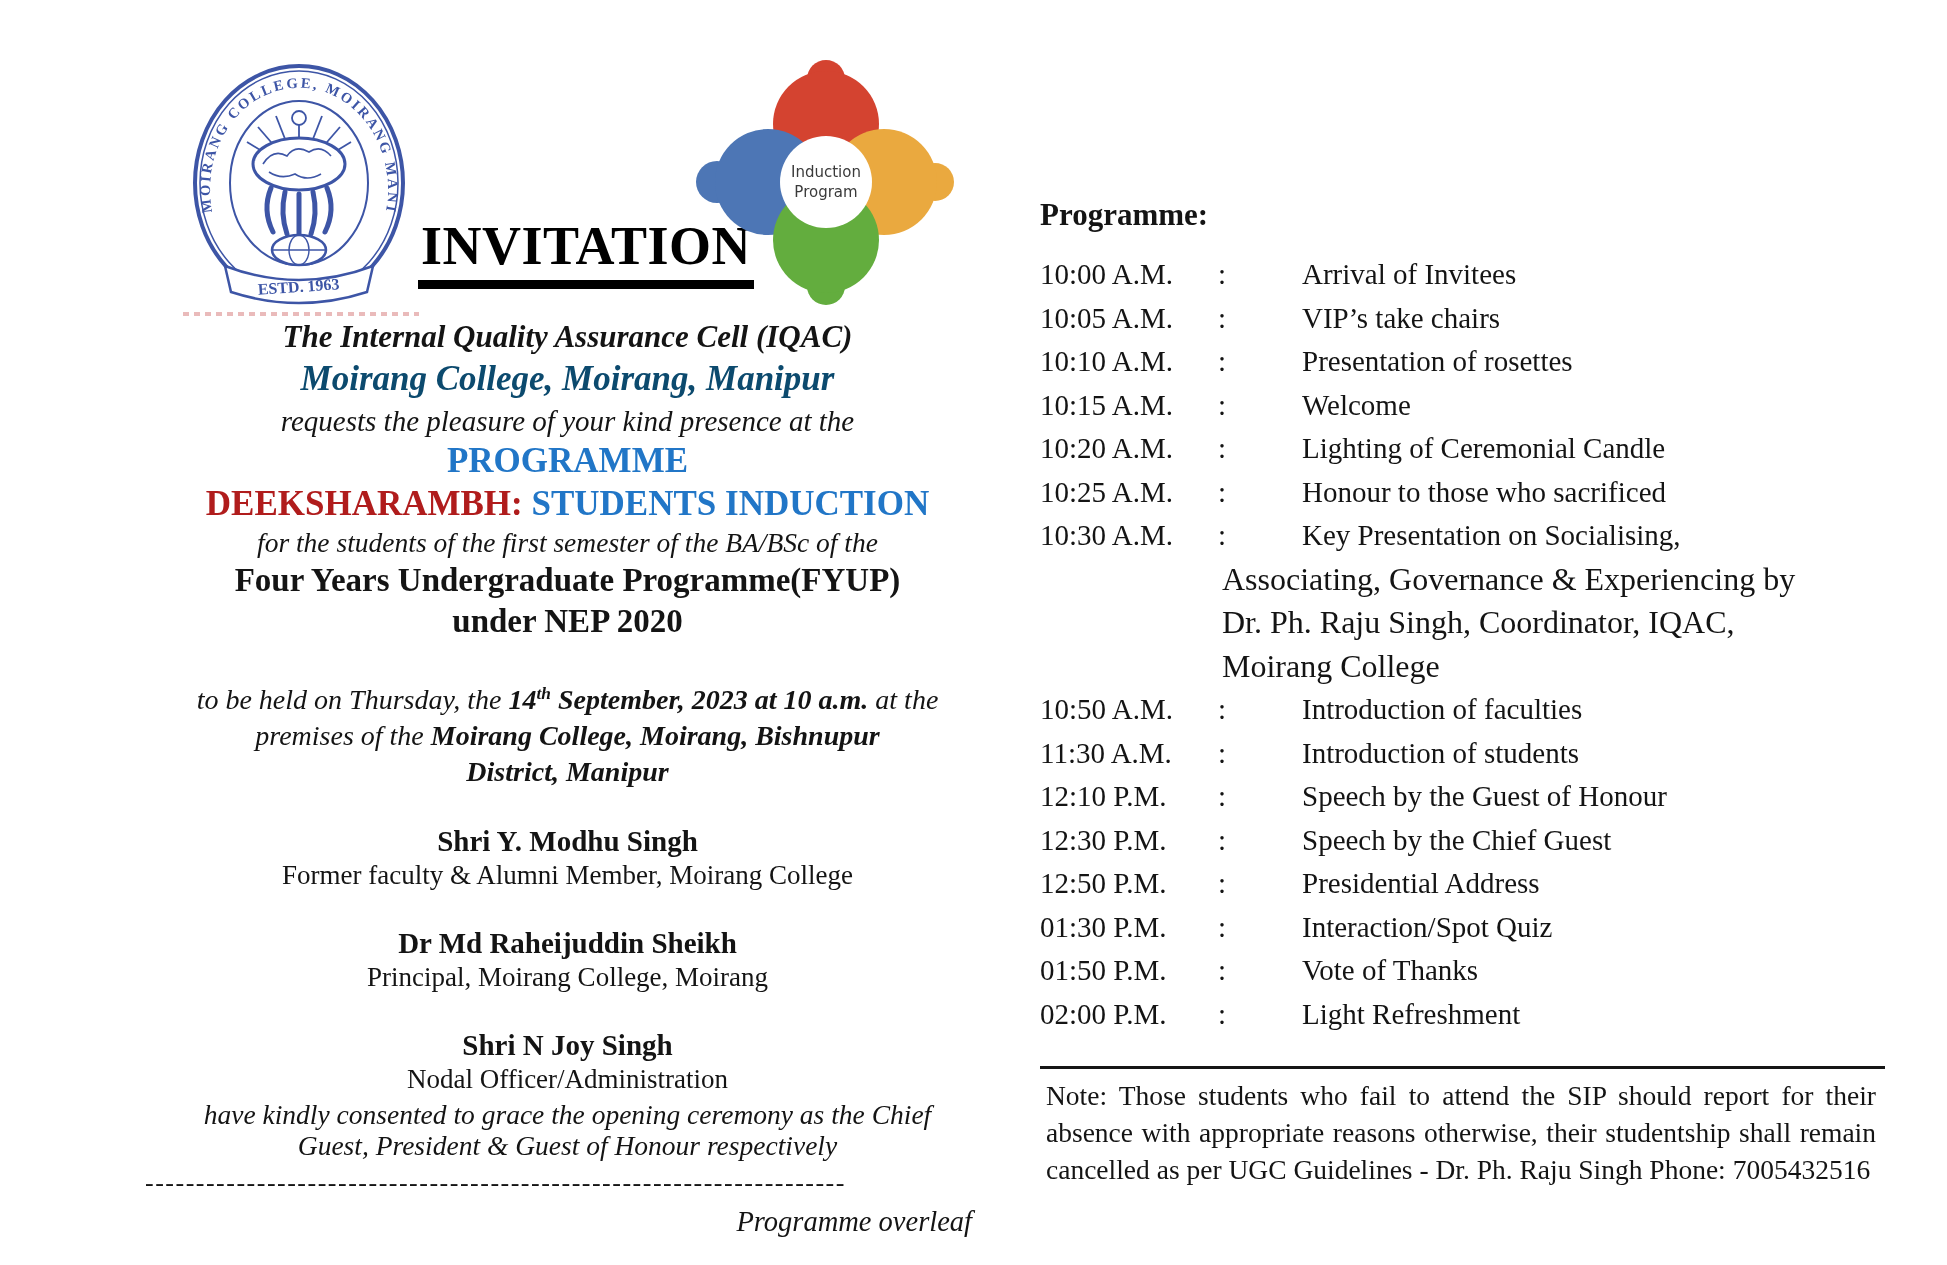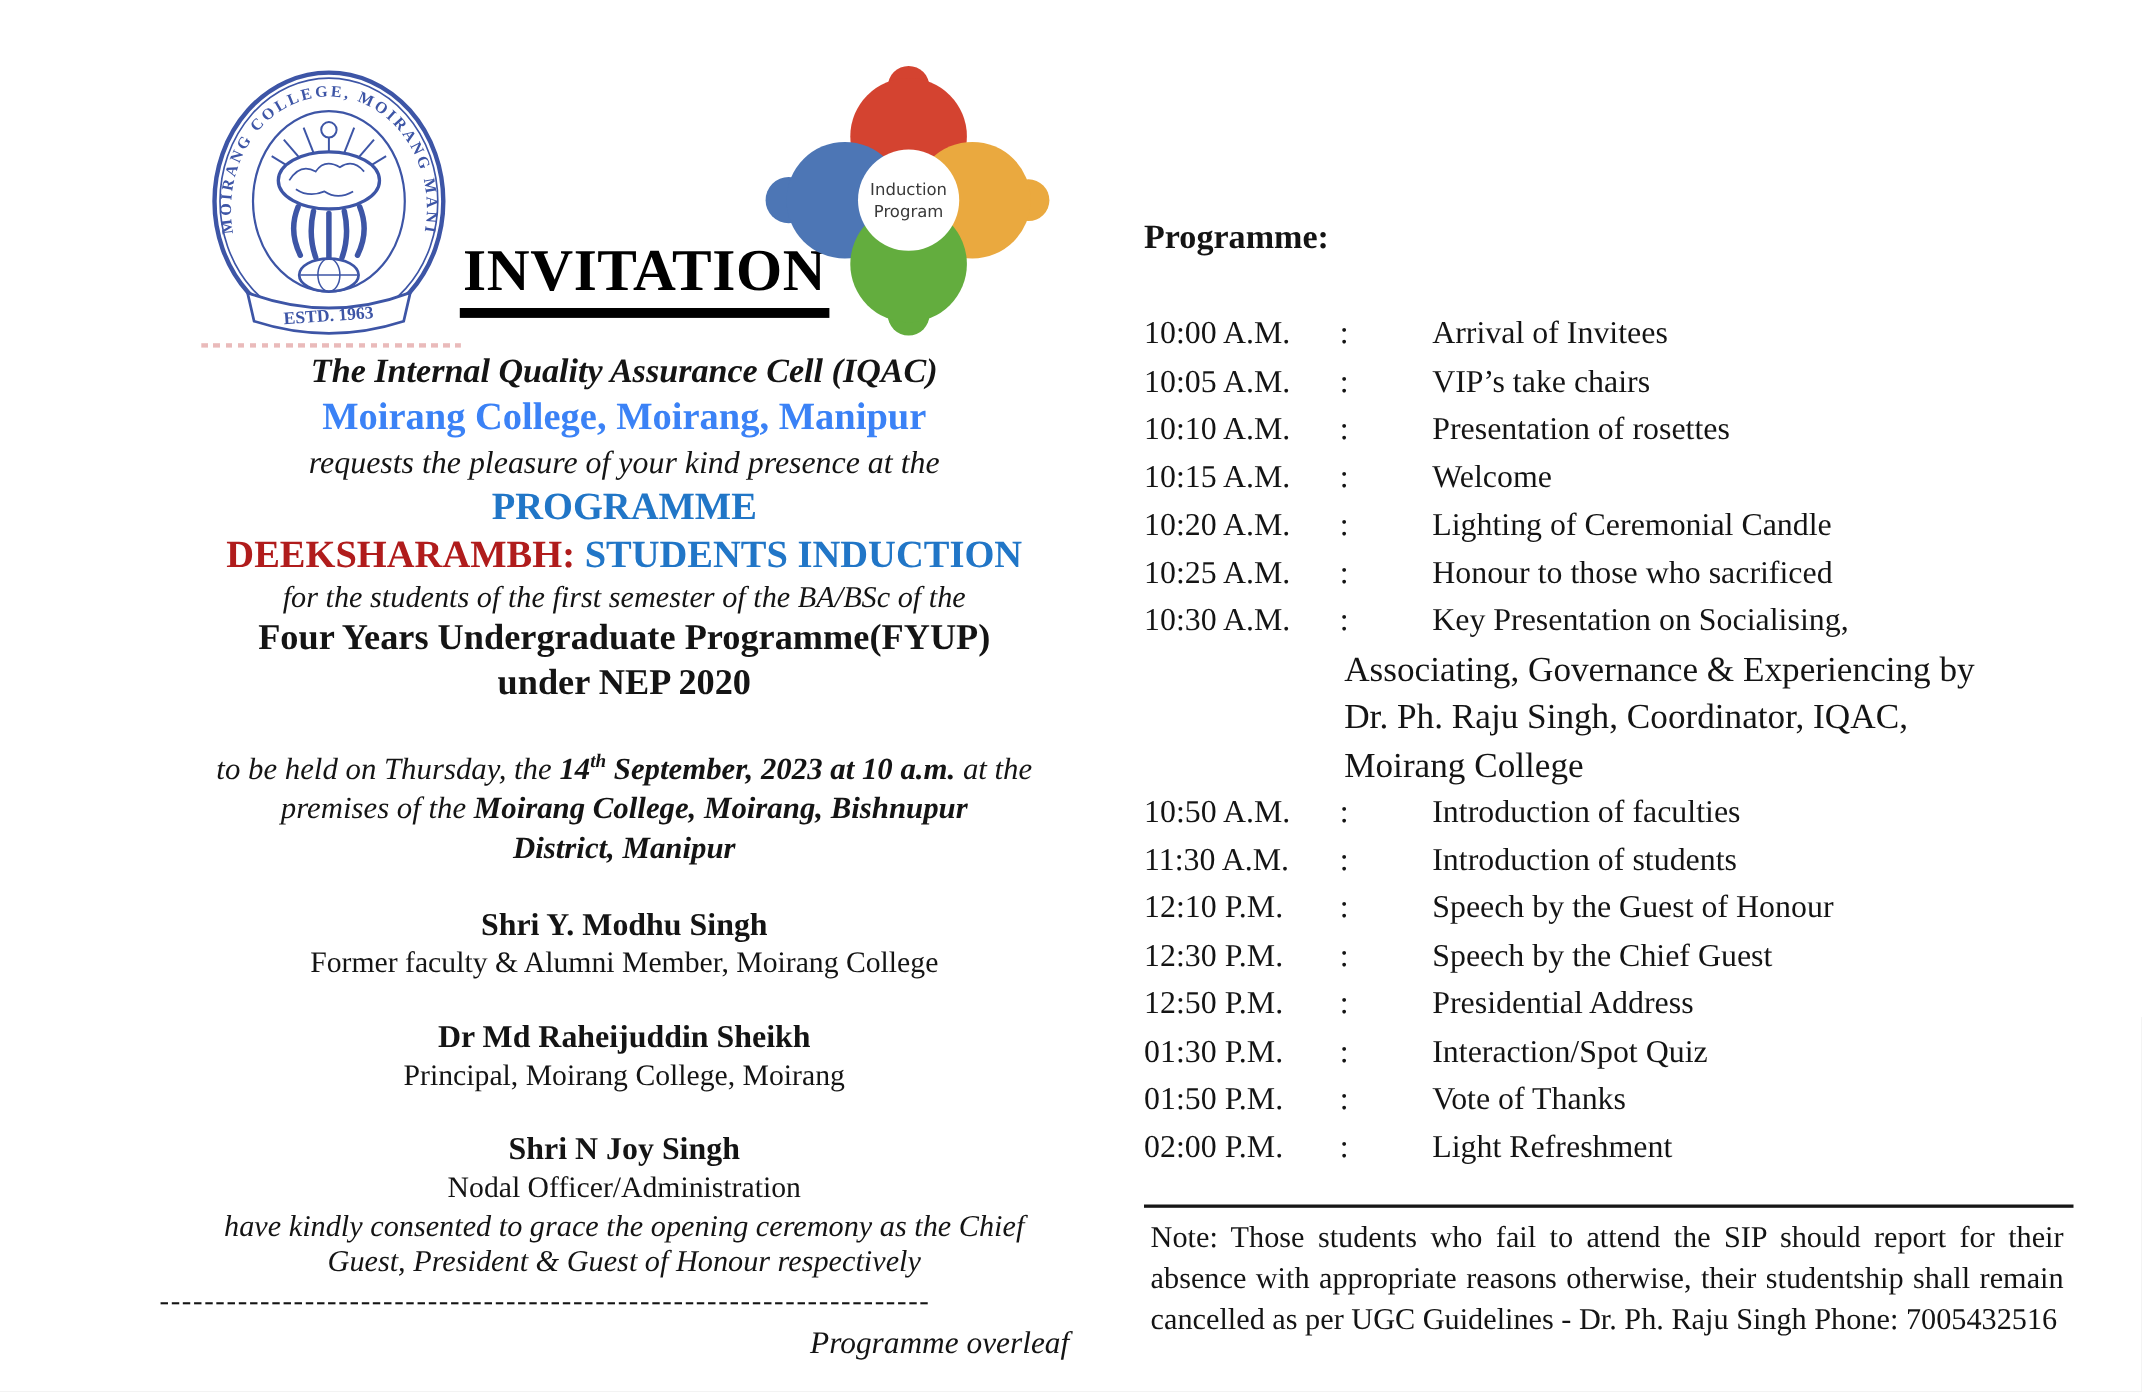--- a/index.html
+++ b/index.html
@@ -14,42 +14,42 @@
   .title{
     position:absolute;left:418px;top:218px;margin:0;
     font-size:54px;font-weight:bold;letter-spacing:.5px;color:#000;
     border-bottom:9px solid #000;padding:0 3px 5px 3px;line-height:1.05;
   }
   .induction-logo{position:absolute;left:692px;top:58px;width:268px;height:250px;}
 
   
   .left-col{position:absolute;left:145px;top:318px;width:845px;text-align:center;}
   .org-line{font-size:31px;font-weight:bold;font-style:italic;line-height:37px;}
-  .college-line{font-size:35px;font-weight:bold;color:#3b82f6;line-height:44px;margin-top:2px;}
+  .college-line{font-size:35px;font-weight:bold;font-style:italic;color:#0c4a6e;line-height:44px;margin-top:2px;}
   .request-line{font-size:29px;font-style:italic;line-height:36px;margin-top:2px;}
   .event-line{font-size:35px;font-weight:bold;line-height:43px;}
   .event-red{color:#b01c1c;}
   .event-blue{color:#2176c7;}
   .for-line{font-size:27.5px;font-style:italic;line-height:34px;margin-top:1px;}
   .fyup-line{font-size:33px;font-weight:bold;line-height:41px;}
   .held-block{font-size:28px;font-style:italic;line-height:36px;margin-top:40px;}
   .held-block b{font-weight:bold;}
   .held-block sup{font-size:0.62em;vertical-align:super;line-height:0;}
   .guest-block{margin-top:34px;}
   .guest-name{font-size:29px;font-weight:bold;line-height:35px;}
   .guest-title{font-size:27px;line-height:33px;}
   .consent{font-size:27.5px;font-style:italic;line-height:31px;margin-top:3px;}
   .dashes{margin-top:8px;width:700px;overflow:hidden;white-space:nowrap;
     font-size:26px;letter-spacing:1.5px;text-align:left;line-height:28px;}
   .overleaf{font-size:28.5px;font-style:italic;text-align:right;padding-right:18px;margin-top:8px;line-height:34px;}
 
   
   .right-col{position:absolute;left:1040px;top:196px;width:848px;}
   .prog-heading{font-size:31px;font-weight:bold;line-height:38px;}
-  .prog-list{margin-top:48px;}
+  .prog-list{margin-top:19px;}
   .prog-line{display:flex;font-size:29px;line-height:43.5px;}
   .prog-time{width:178px;flex:0 0 auto;}
   .prog-colon{width:84px;flex:0 0 auto;}
   .prog-activity{flex:1;}
   .prog-cont{margin-left:182px;font-size:32px;line-height:43.5px;}
   .note-rule{border:0;border-top:3px solid #161616;margin:30px 0 0 0;width:845px;}
   .note{font-size:27.5px;line-height:37px;text-align:justify;
     margin:8px 0 0 6px;width:830px;}
 </style>
 </head>

